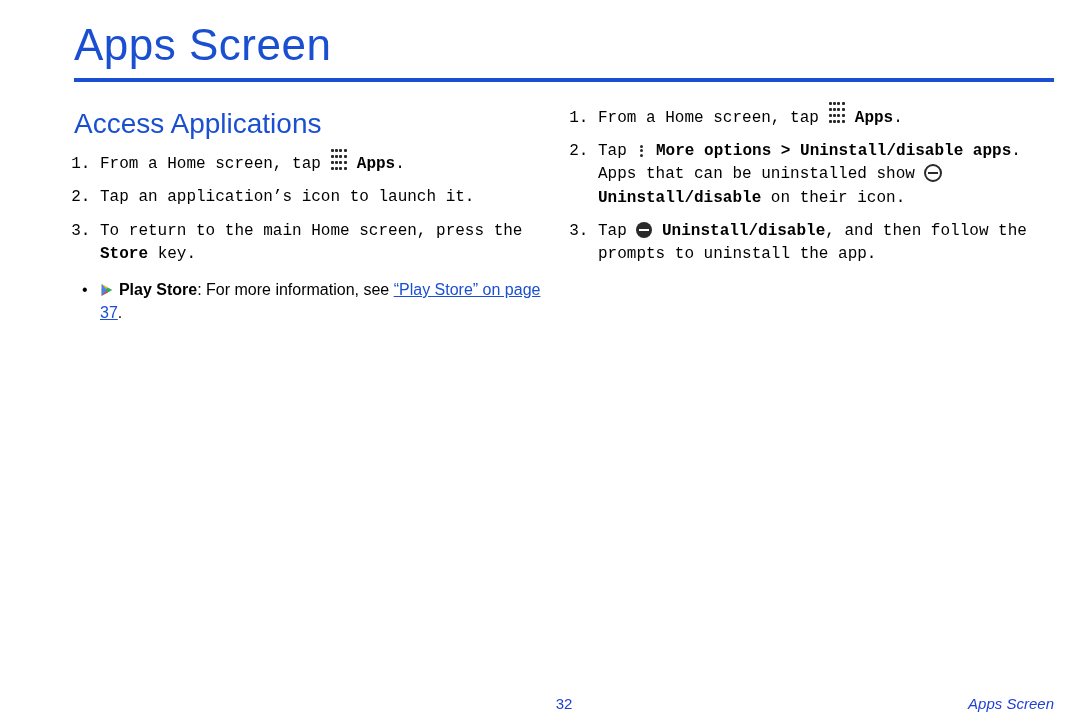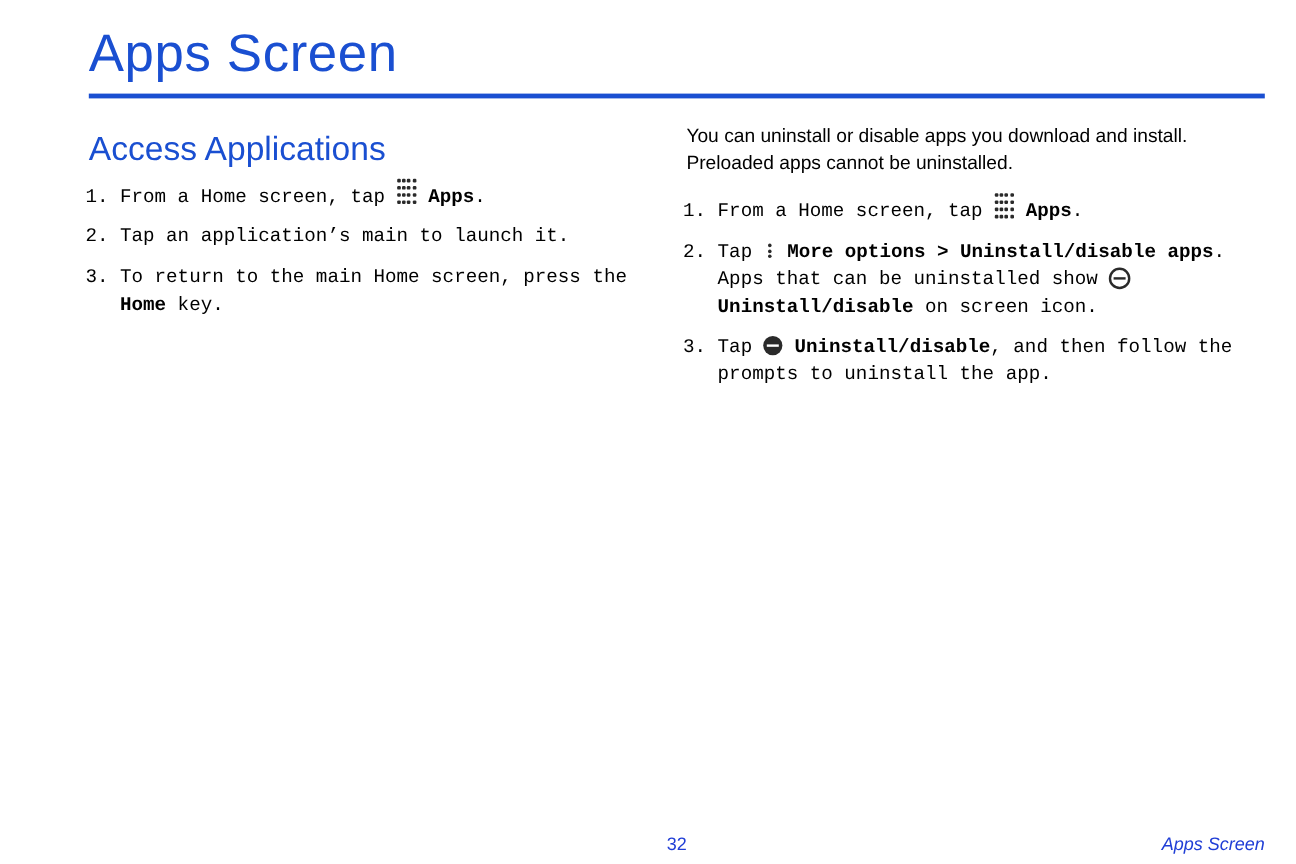--- a/index.html
+++ b/index.html
@@ -156,54 +156,67 @@
           <span>From a Home screen, tap </span>
           <span class="apps-grid-icon" aria-hidden="true">
             <span class="row"><span class="dot"></span><span class="dot"></span><span class="dot"></span><span class="dot"></span></span>
             <span class="row"><span class="dot"></span><span class="dot"></span><span class="dot"></span><span class="dot"></span></span>
             <span class="row"><span class="dot"></span><span class="dot"></span><span class="dot"></span><span class="dot"></span></span>
             <span class="row"><span class="dot"></span><span class="dot"></span><span class="dot"></span><span class="dot"></span></span>
           </span>
           <b>Apps</b><span>.</span>
         </li>
         <li>
-          <span>Tap an application’s main to launch it.</span>
+          <span>Tap an application’s icon to launch it.</span>
         </li>
         <li>
           <span>To return to the main Home screen, press the </span>
-          <b>Home</b>
+          <b>Store</b>
           <span> key.</span>
         </li>
       </ol>
 
 
+      <ul class="bullets">
+        <li>
+          <span class="play-icon">
+            <svg viewBox="0 0 24 24">
+                <polygon points="3,2 21,12 3,22" fill="#34a853"></polygon>
+                <polygon points="3,2 14,8 3,14" fill="#fbbc05"></polygon>
+                <polygon points="3,10 14,16 3,22" fill="#ea4335"></polygon>
+                <polygon points="3,2 3,22 12,12" fill="#4285f4"></polygon>
+              </svg>
+          </span>
+          <b>Play Store</b><span>: For more information, see </span>
+          <a href="#" class="link">“Play Store” on page 37</a><span>.</span>
+        </li>
+      </ul>
 
     </div>
 
     <div class="col">
 
-      <p class="body">You can uninstall or disable apps you download and install. Preloaded apps cannot be uninstalled.</p>
 
       <ol class="steps">
         <li>
           <span>From a Home screen, tap </span>
           <span class="apps-grid-icon" aria-hidden="true">
             <span class="row"><span class="dot"></span><span class="dot"></span><span class="dot"></span><span class="dot"></span></span>
             <span class="row"><span class="dot"></span><span class="dot"></span><span class="dot"></span><span class="dot"></span></span>
             <span class="row"><span class="dot"></span><span class="dot"></span><span class="dot"></span><span class="dot"></span></span>
             <span class="row"><span class="dot"></span><span class="dot"></span><span class="dot"></span><span class="dot"></span></span>
           </span>
           <b>Apps</b><span>.</span>
         </li>
         <li>
           <span>Tap </span>
           <span class="vdots-icon"><span class="d"></span><span class="d"></span><span class="d"></span></span>
           <b>More options &gt; Uninstall/disable apps</b><span>. Apps that can be uninstalled show </span>
           <span class="minus-ring"></span>
-          <b>Uninstall/disable</b><span> on screen icon.</span>
+          <b>Uninstall/disable</b><span> on their icon.</span>
         </li>
         <li>
           <span>Tap </span>
           <span class="minus-disc"></span>
           <b>Uninstall/disable</b><span>, and then follow the prompts to uninstall the app.</span>
         </li>
       </ol>
 
     </div>
   </div>

